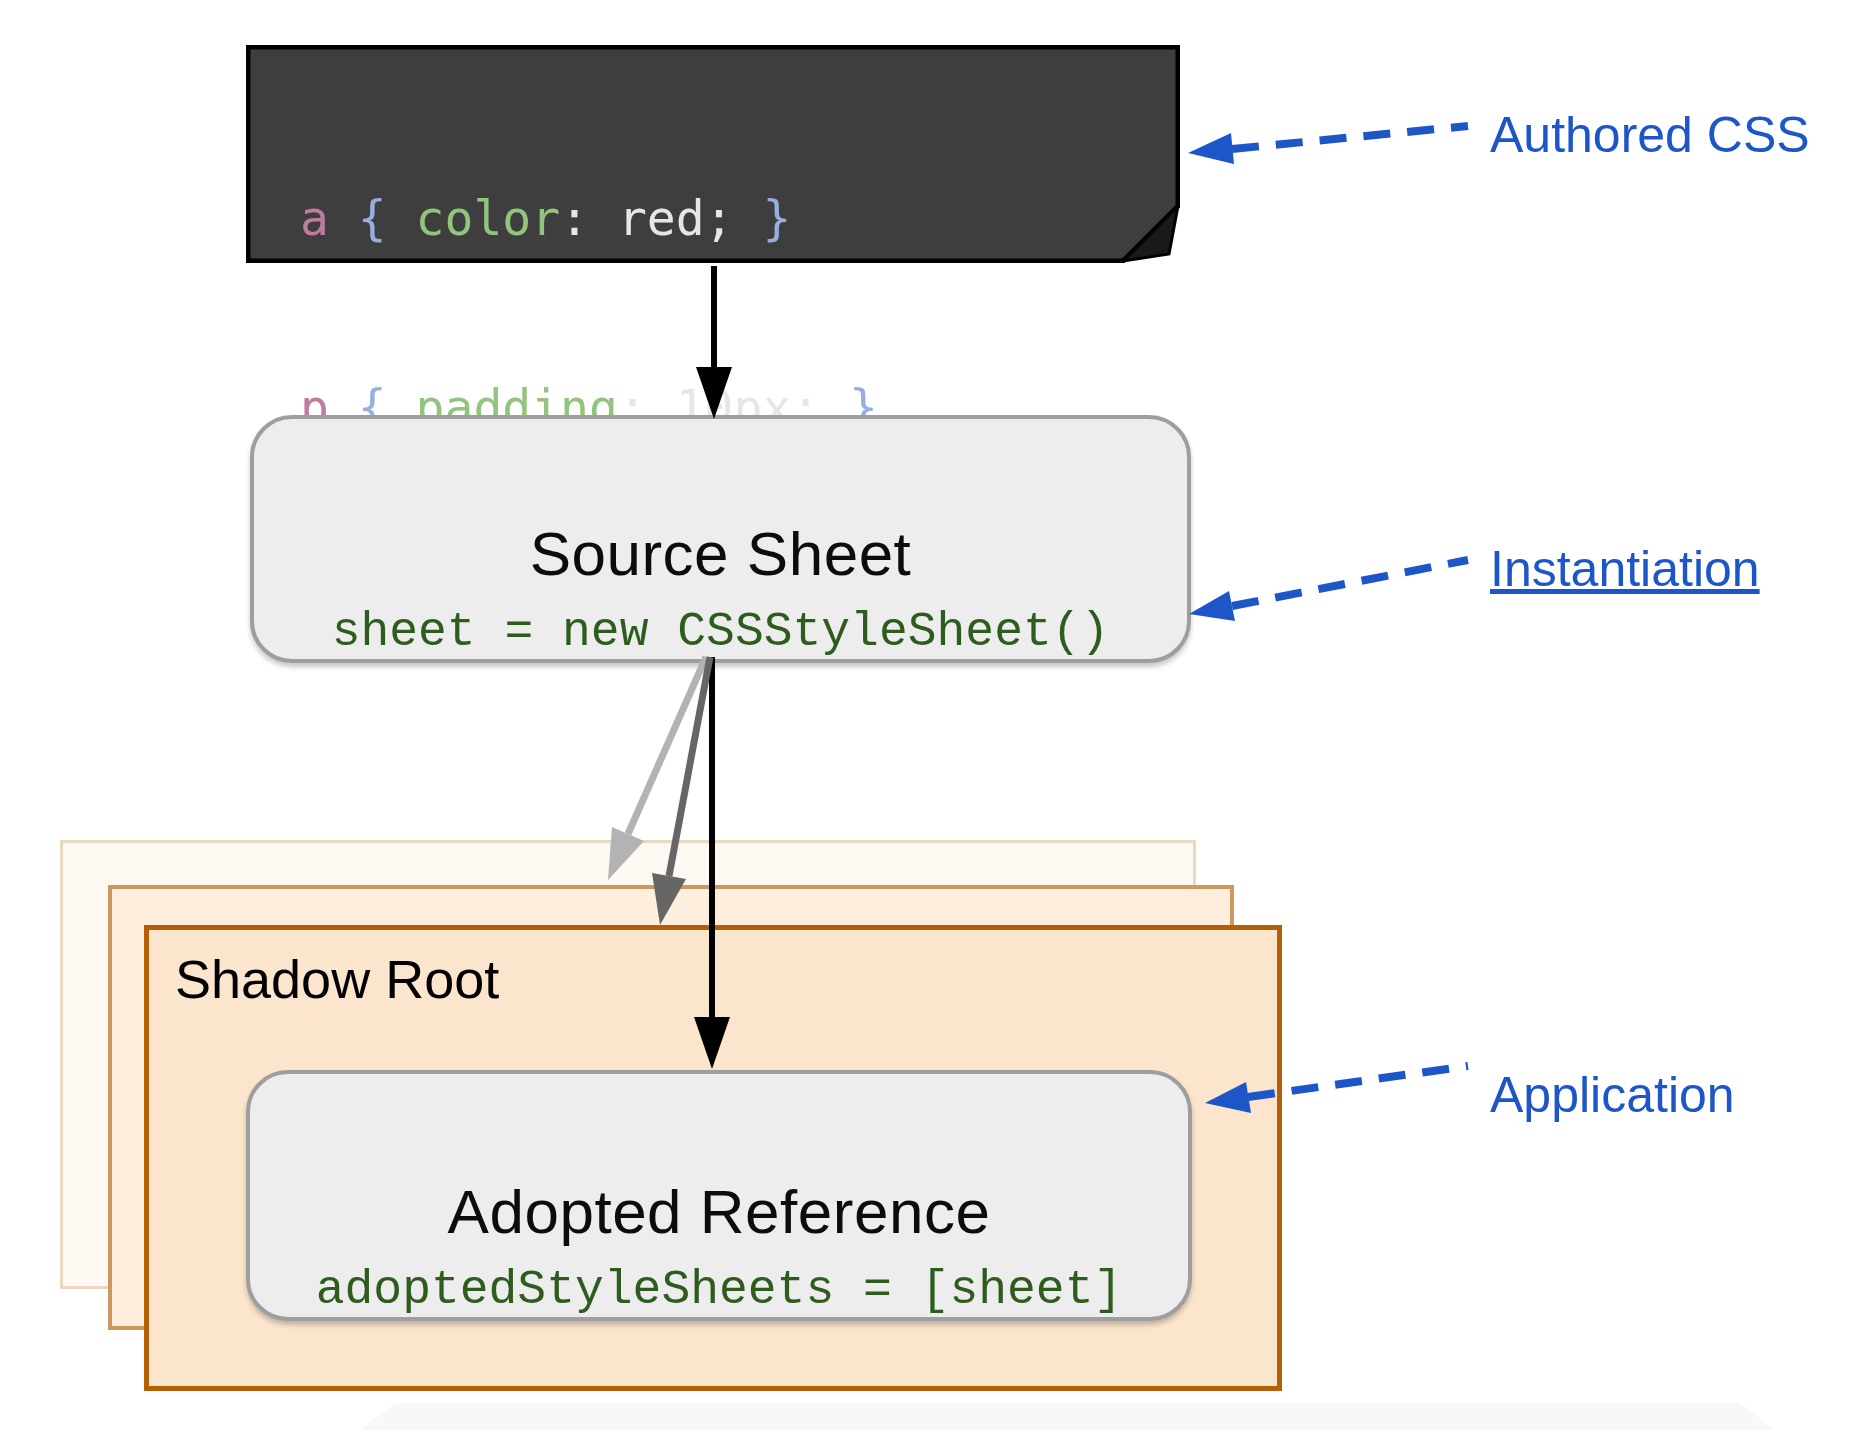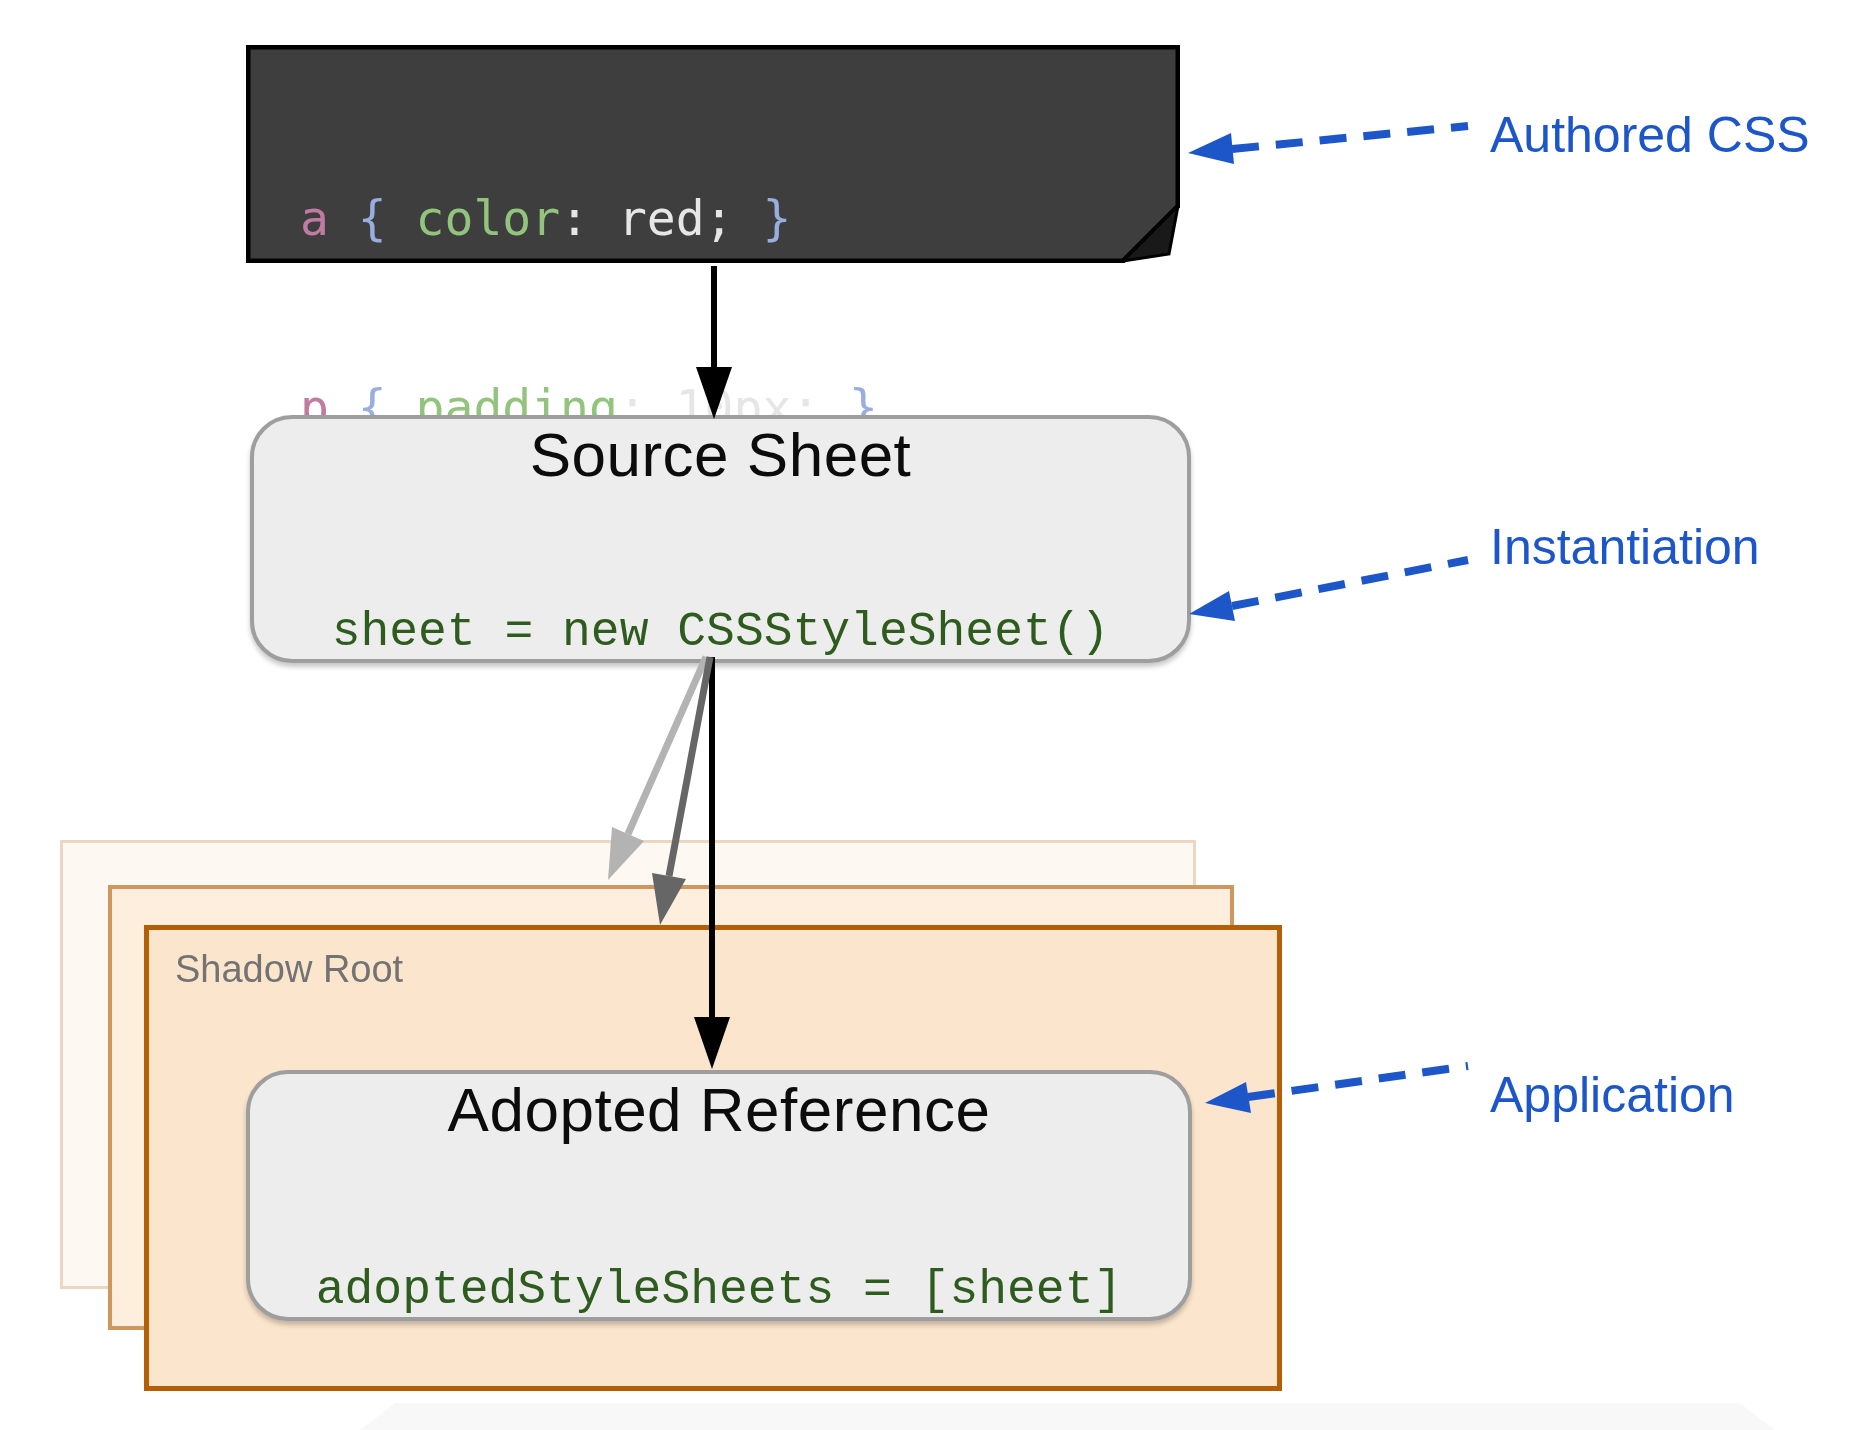--- a/index.html
+++ b/index.html
@@ -16,44 +16,44 @@
     white-space:pre;
   }
   .tok-sel{color:#c27ba0;}
   .tok-brace{color:#97aede;}
   .tok-prop{color:#93c47d;}
   .tok-val{color:#e6e6e6;}
   
   .graybox{
     position:absolute;background:#ededed;border:4px solid #9e9e9e;border-radius:42px;
     box-shadow:0 4px 5px rgba(0,0,0,0.22);
-    display:flex;flex-direction:column;align-items:center;justify-content:space-between;gap:16px;
+    display:flex;flex-direction:column;align-items:center;justify-content:flex-end;gap:16px;
   }
   .graybox .box-title{font-size:62px;color:#0c0c0c;letter-spacing:0.5px;}
   .graybox .box-code{font-family:Liberation Mono, monospace;font-size:48px;color:#2e5c1e;white-space:pre;}
   .source-box{left:250px;top:415px;width:933px;height:240px;}
   .adopted-box{left:246px;top:1070px;width:938px;height:243px;}
   
   .orange-back{
     position:absolute;left:60px;top:840px;width:1130px;height:443px;
     background:#fef8f2;border:3px solid #ecd8c2;
   }
   .orange-mid{
     position:absolute;left:108px;top:885px;width:1118px;height:437px;
     background:#fdeede;border:4px solid #ce975d;
   }
   .orange-front{
     position:absolute;left:144px;top:925px;width:1128px;height:456px;
     background:#fce5cd;border:5px solid #b45f06;
   }
-  .shadow-root-label{position:absolute;left:175px;top:948px;font-size:38px;color:#737373;}
+  .shadow-root-label{position:absolute;left:175px;top:948px;font-size:54px;color:#000000;}
   
   .blue-label{position:absolute;left:1490px;font-size:50px;color:#1d56c8;white-space:nowrap;margin-top:18px;}
   .label-authored{top:88px;}
-  .label-instantiation{top:500px;}
+  .label-instantiation{top:522px;text-decoration:underline;}
   .label-application{top:1048px;}
   
   .arrows-layer{position:absolute;left:0;top:0;pointer-events:none;}
   
   .bottom-strip{
     position:absolute;left:360px;top:1403px;width:1415px;height:27px;background:#f8f8f8;
     -webkit-clip-path:polygon(2.5% 0,97.5% 0,100% 100%,0 100%);
     clip-path:polygon(2.5% 0,97.5% 0,100% 100%,0 100%);
   }
 </style>

